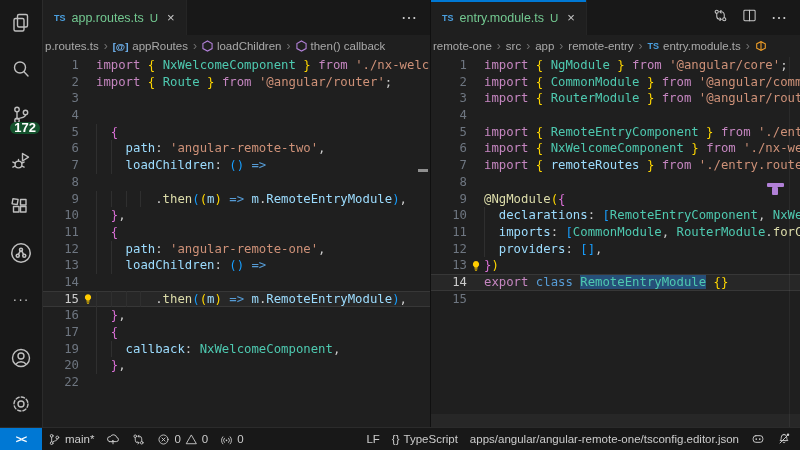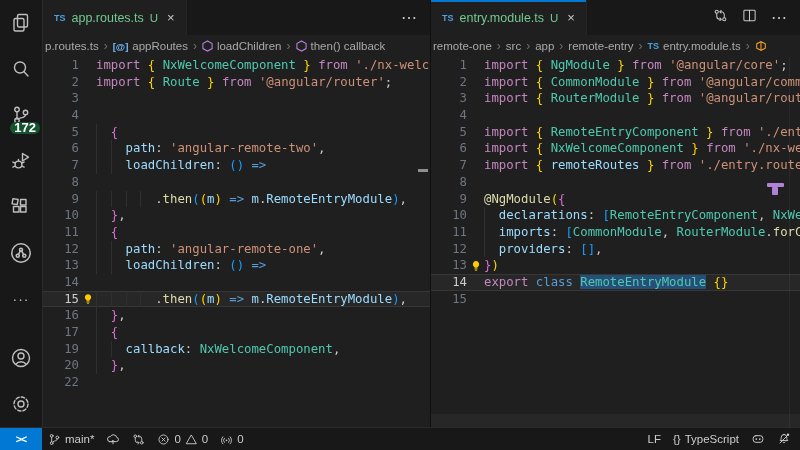--- a/index.html
+++ b/index.html
@@ -350,20 +350,23 @@
     </div>
 
     <div class="sitem push">
       <span>LF</span>
     </div>
     <div class="sitem">
       <span>{}</span>
       <span>TypeScript</span>
     </div>
     <div class="sitem">
+      <span>apps/angular/angular-remote-one/tsconfig.editor.json</span>
+    </div>
+    <div class="sitem">
       <svg width="14" height="14" viewBox="0 0 16 16">
           <rect x="2.5" y="4.2" width="11" height="7.6" rx="3"></rect>
           <circle cx="6" cy="8" r="1" fill="#CCCCCC" stroke="none"></circle>
           <circle cx="10" cy="8" r="1" fill="#CCCCCC" stroke="none"></circle>
         </svg>
     </div>
     <div class="sitem" style="padding-right:9px;">
       <svg width="14" height="14" viewBox="0 0 16 16">
           <path d="M8 2.8a3.1 3.1 0 0 1 3.1 3.1c0 2.3.6 3.2 1.3 3.9H3.6c.7-.7 1.3-1.6 1.3-3.9A3.1 3.1 0 0 1 8 2.8z"></path>
           <path d="M6.9 11.6a1.2 1.2 0 0 0 2.2 0 M3.4 12.6 12.6 3.4"></path>

